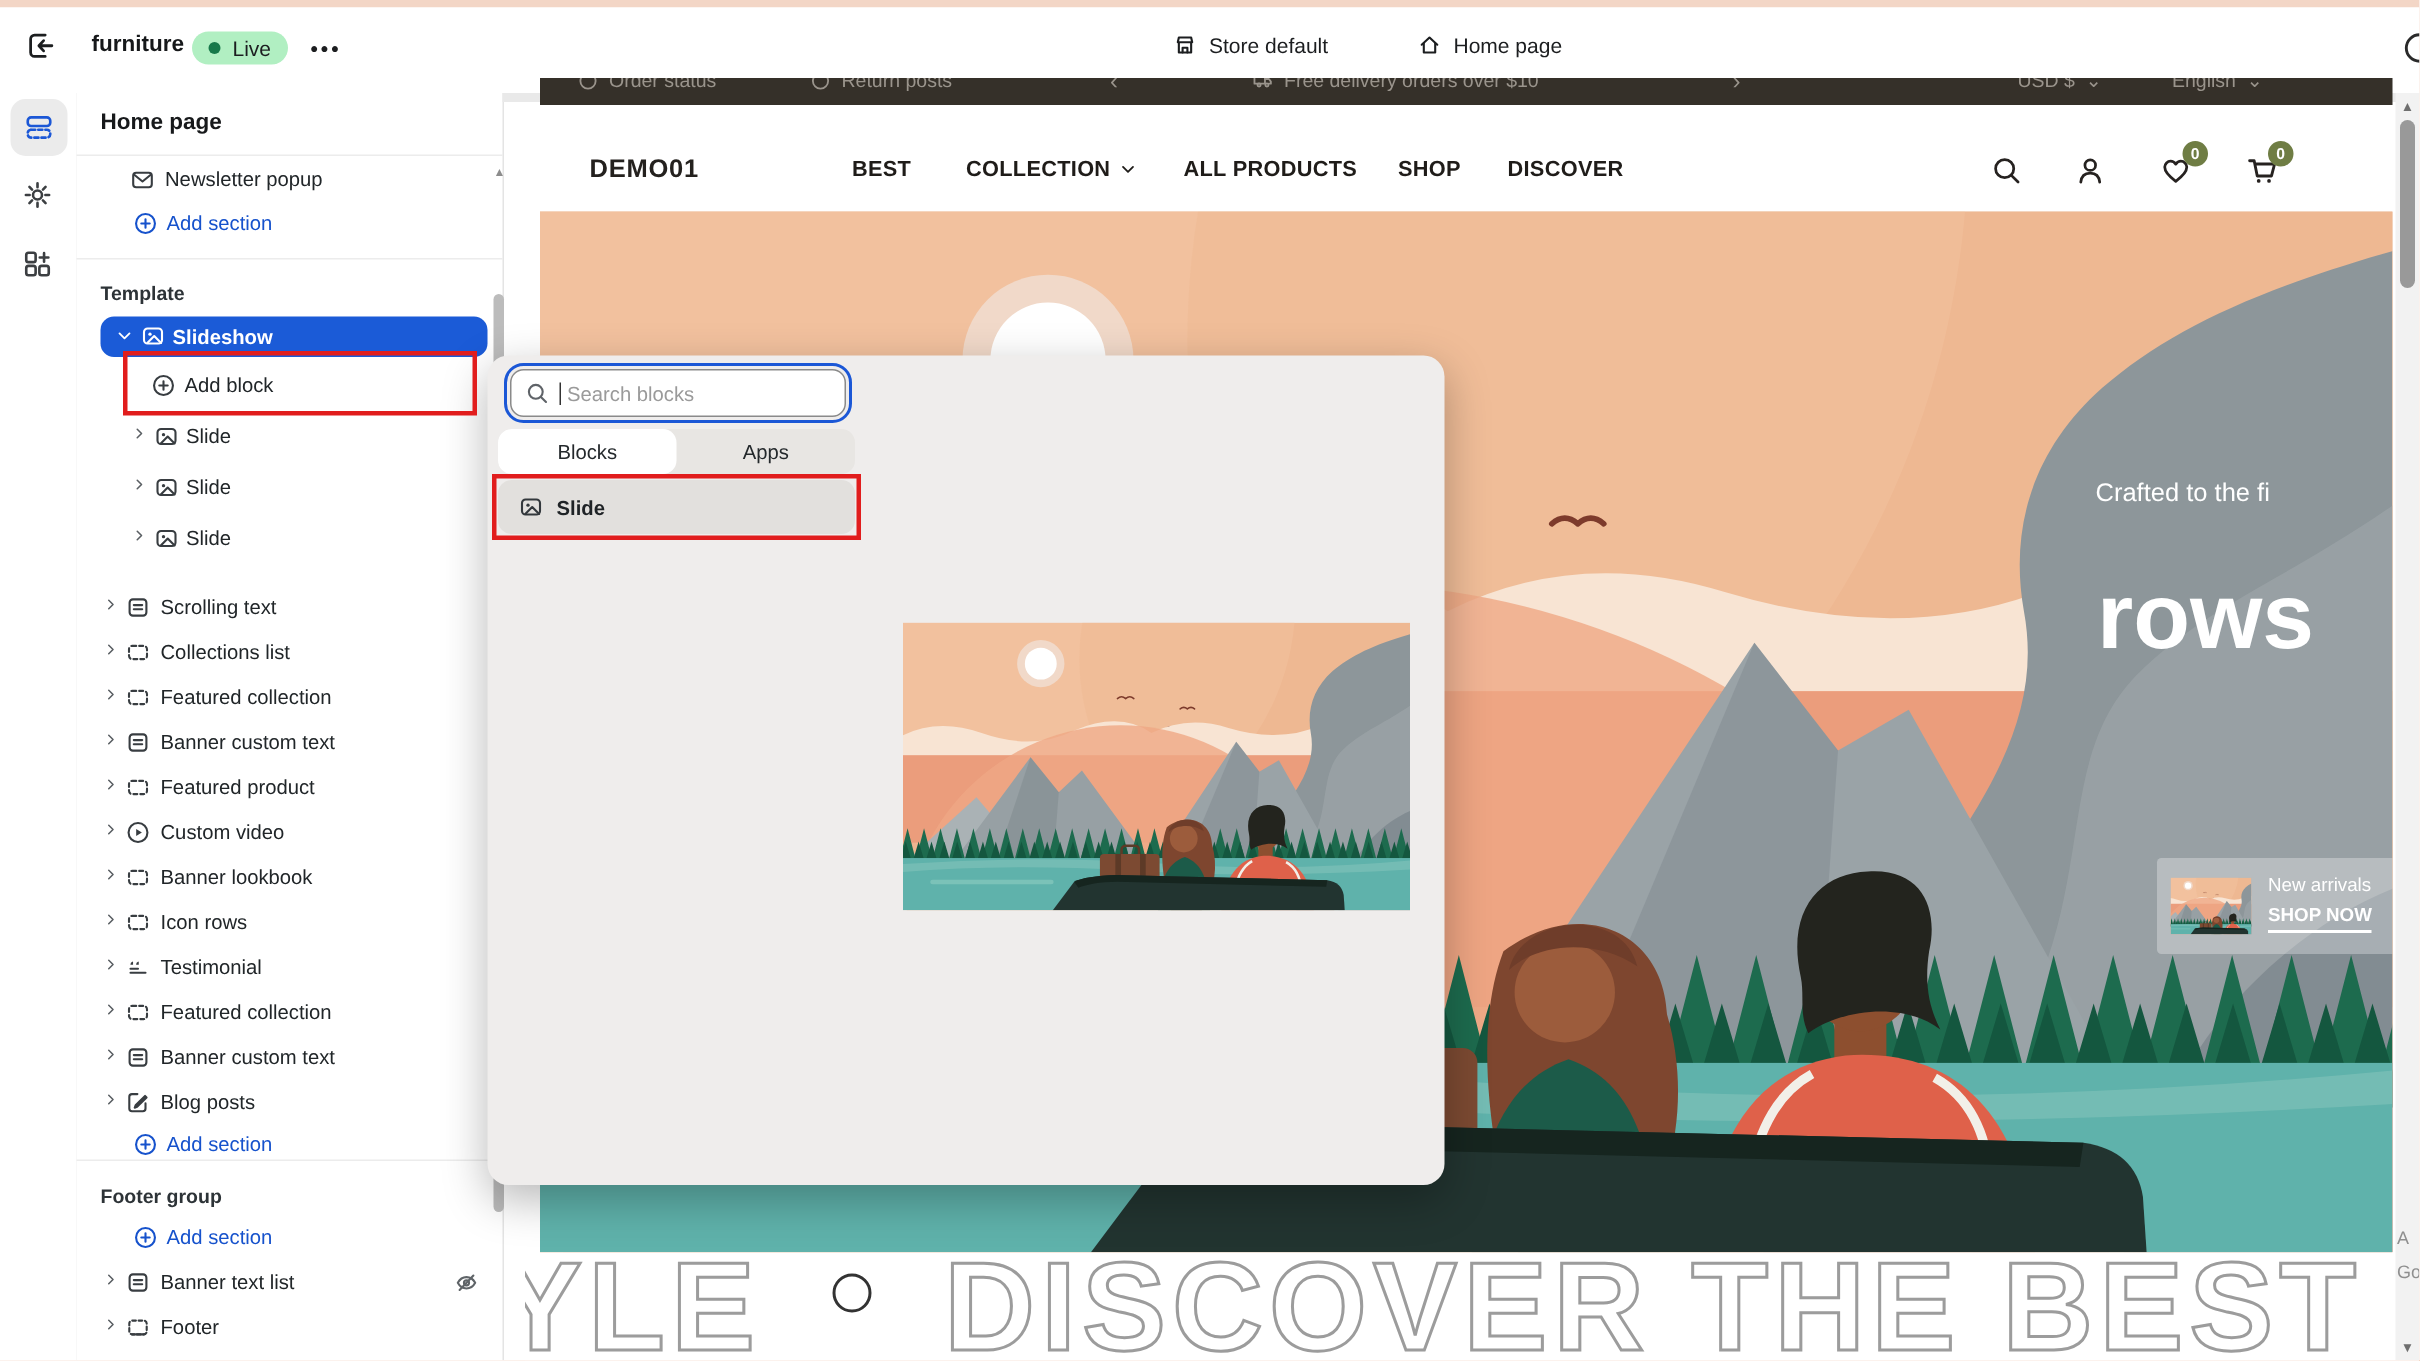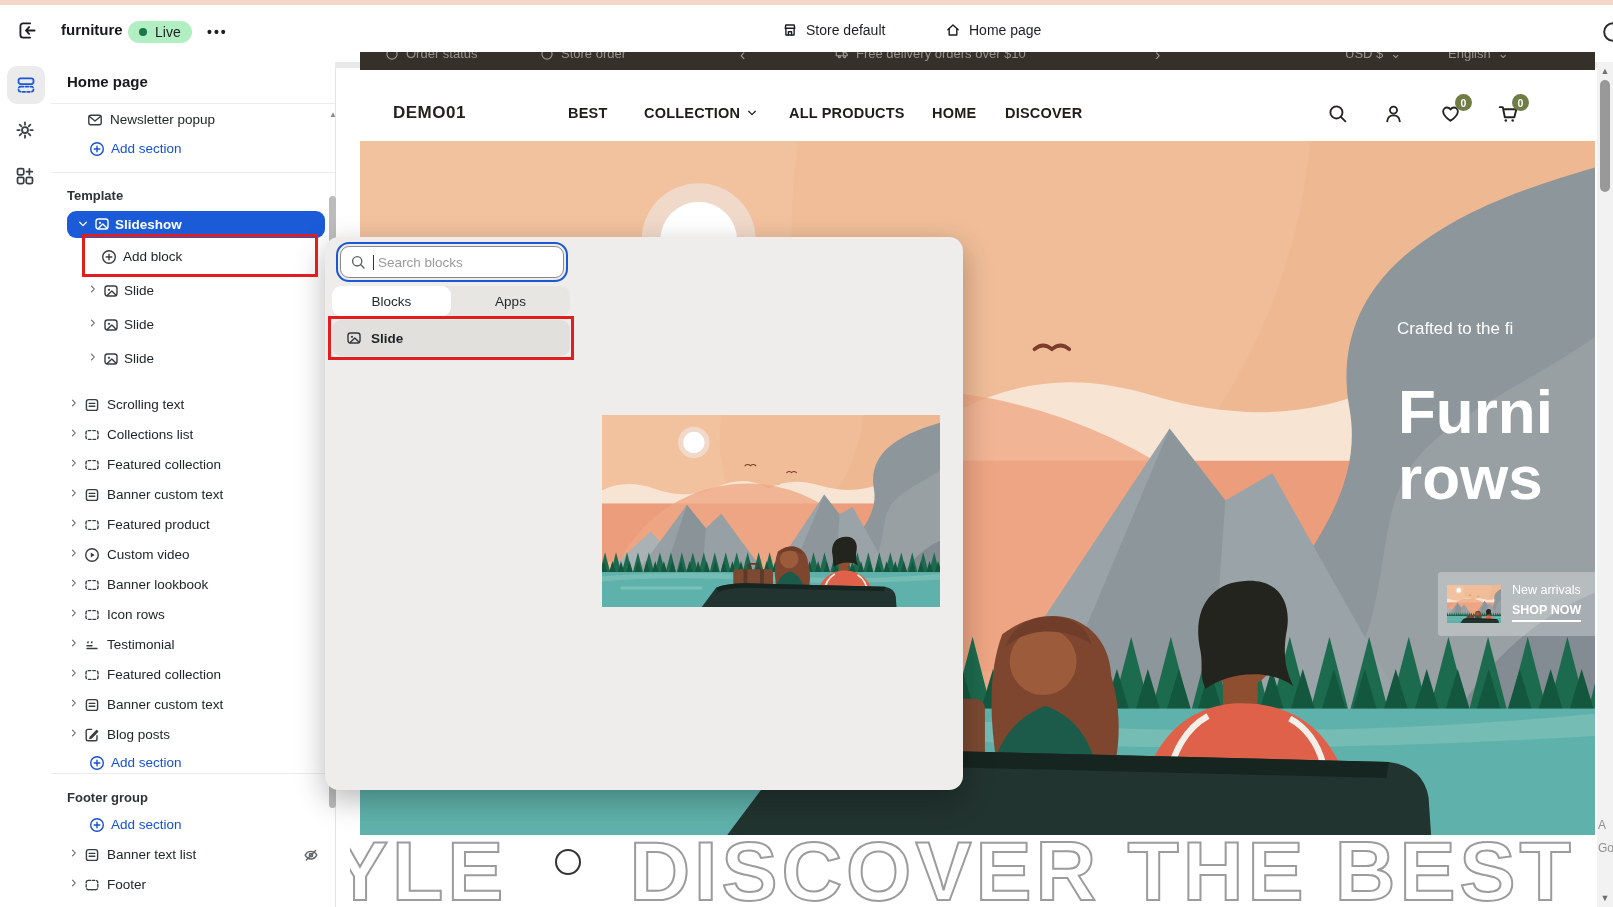--- a/index.html
+++ b/index.html
@@ -547,21 +547,21 @@
           </svg>
         </span>
       <span>Order status</span>
     </div>
     <div class="ai" style="left:180px;">
       <span id="ic-ring2">
           <svg width="14" height="14" viewBox="0 0 16 16" fill="none" stroke="currentColor" stroke-width="1.4" stroke-linecap="round" stroke-linejoin="round">
             <circle cx="8" cy="8" r="5.8"></circle>
           </svg>
         </span>
-      <span>Store order</span>
+      <span>Return posts</span>
     </div>
     <div class="ai" style="left:380px;font-size:16px;">
       <span>‹</span>
     </div>
     <div class="ai" style="left:475px;">
       <span id="ic-truck">
           <svg width="14" height="14" viewBox="0 0 16 16" fill="none" stroke="currentColor" stroke-width="1.4" stroke-linecap="round" stroke-linejoin="round">
             <rect x="1.5" y="4.5" width="8" height="5.5"></rect>
             <path d="M9.5 6.5h3l1.5 2V10h-1.5"></path>
             <circle cx="5" cy="11" r="1.2"></circle>
@@ -594,21 +594,21 @@
           <span>
             <svg width="14" height="14" viewBox="0 0 16 16" fill="none" stroke="currentColor" stroke-width="1.4" stroke-linecap="round" stroke-linejoin="round">
               <path d="M4.2 6 8 9.8 11.8 6"></path>
             </svg>
           </span>
         </div>
         <div class="nav-item" style="left: 429px;">
           <span>ALL PRODUCTS</span>
         </div>
         <div class="nav-item" style="left: 572px;">
-          <span>HOME</span>
+          <span>SHOP</span>
         </div>
         <div class="nav-item" style="left: 645px;">
           <span>DISCOVER</span>
         </div>
       </div>
     <div class="hd-ic" style="left:967px;" id="ic-search-h">
         <svg width="21" height="21" viewBox="0 0 16 16" fill="none" stroke="currentColor" stroke-width="1.4" stroke-linecap="round" stroke-linejoin="round">
           <circle cx="7.2" cy="7.2" r="4.6"></circle>
           <path d="M10.6 10.6 14 14"></path>
         </svg>
@@ -634,21 +634,20 @@
       </div>
     <div class="badge" style="left:1152px;top:8px;">0</div>
   </div>
 
   <div class="abs hero">
     <svg width="1235" height="694">
       <use href="#scene" width="1235" height="694"></use>
     </svg>
     <div class="hero-eyebrow">Crafted to the fi</div>
     <div class="hero-head">
-      <div>Furni</div>
       <div>rows</div>
     </div>
     <div class="arrivals">
       <div class="arr-thumb">
         <svg width="54" height="38">
             <use href="#scene" width="54" height="38"></use>
           </svg>
       </div>
       <div class="arr-label">New arrivals</div>
       <div class="arr-cta">SHOP NOW</div>

